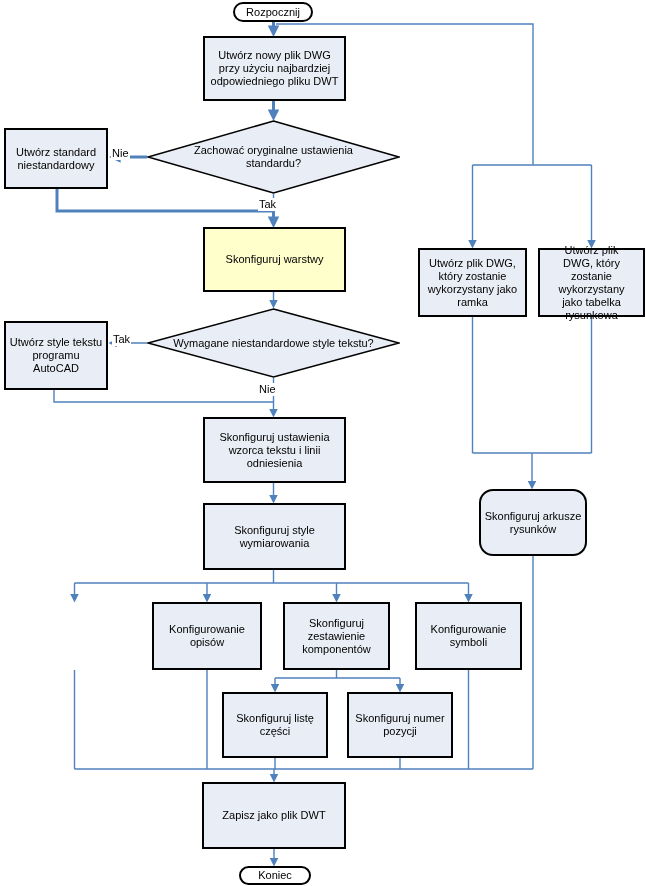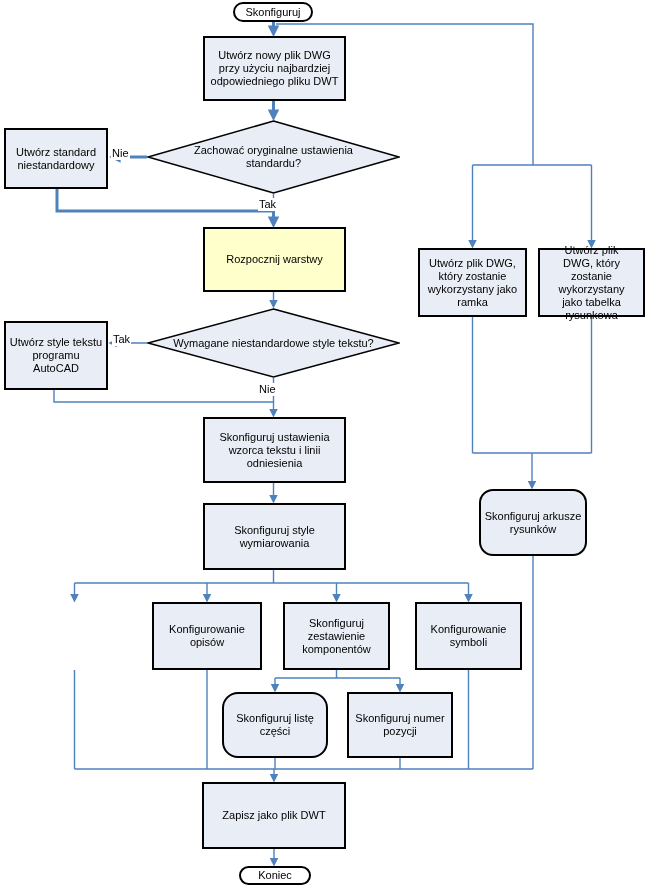--- a/index.html
+++ b/index.html
@@ -108,40 +108,40 @@
     <line class="e-thin" x1="472.5" y1="165" x2="591.5" y2="165"></line>
     <line class="e-thin" x1="472.5" y1="165" x2="472.5" y2="246" marker-end="url(#arrow-small)"></line>
     <line class="e-thin" x1="591.5" y1="165" x2="591.5" y2="246" marker-end="url(#arrow-small)"></line>
     <line class="e-thin" x1="472.5" y1="317" x2="472.5" y2="453"></line>
     <line class="e-thin" x1="591.5" y1="317" x2="591.5" y2="453"></line>
     <line class="e-thin" x1="472.5" y1="453" x2="591.5" y2="453"></line>
     <line class="e-thin" x1="532" y1="453" x2="532" y2="487" marker-end="url(#arrow-small)"></line>
   </svg>
 
   <div class="node terminator" style="left:233px; top:2px; width:80px; height:20px;">
-    <span class="node-label">Skonfiguruj</span>
+    <span class="node-label">Rozpocznij</span>
   </div>
 
   <div class="node box" style="left:203px; top:36px; width:143px; height:65px;">
     <span class="node-label">Utwórz nowy plik DWG przy użyciu najbardziej odpowiedniego pliku DWT</span>
   </div>
 
   <div class="node diamond" style="left:147px; top:120px; width:253px; height:74px;">
     <svg viewBox="0 0 253 74">
       <polygon class="diamond-shape" points="126.5,1 252,37 126.5,73 1,37"></polygon>
     </svg>
     <span class="node-label" style="max-width:210px;">Zachować oryginalne ustawienia standardu?</span>
   </div>
 
   <div class="node box" style="left:4px; top:128px; width:104px; height:61px;">
     <span class="node-label">Utwórz standard niestandardowy</span>
   </div>
 
   <div class="node box highlight" style="left:203px; top:227px; width:143px; height:65px;">
-    <span class="node-label">Rozpocznij warstwy</span>
+    <span class="node-label">Skonfiguruj warstwy</span>
   </div>
 
   <div class="node diamond" style="left:147px; top:308px; width:253px; height:70px;">
     <svg viewBox="0 0 253 70">
       <polygon class="diamond-shape" points="126.5,1 252,35 126.5,69 1,35"></polygon>
     </svg>
     <span class="node-label" style="max-width:215px;">Wymagane niestandardowe style tekstu?</span>
   </div>
 
   <div class="node box" style="left:4px; top:321px; width:104px; height:69px;">
@@ -174,21 +174,21 @@
   </div>
 
   <div class="node box" style="left:283px; top:602px; width:107px; height:68px;">
     <span class="node-label">Skonfiguruj zestawienie komponentów</span>
   </div>
 
   <div class="node box" style="left:415px; top:602px; width:107px; height:68px;">
     <span class="node-label">Konfigurowanie symboli</span>
   </div>
 
-  <div class="node box" style="left:222px; top:692px; width:106px; height:66px;border-radius:16px;">
+  <div class="node box" style="left:222px; top:692px; width:106px; height:66px;">
     <span class="node-label">Skonfiguruj listę części</span>
   </div>
 
   <div class="node box" style="left:347px; top:692px; width:106px; height:66px;">
     <span class="node-label">Skonfiguruj numer pozycji</span>
   </div>
 
   <div class="node box" style="left:202px; top:782px; width:144px; height:67px;text-align:right;">
     <span class="node-label">Zapisz jako plik DWT</span>
   </div>

